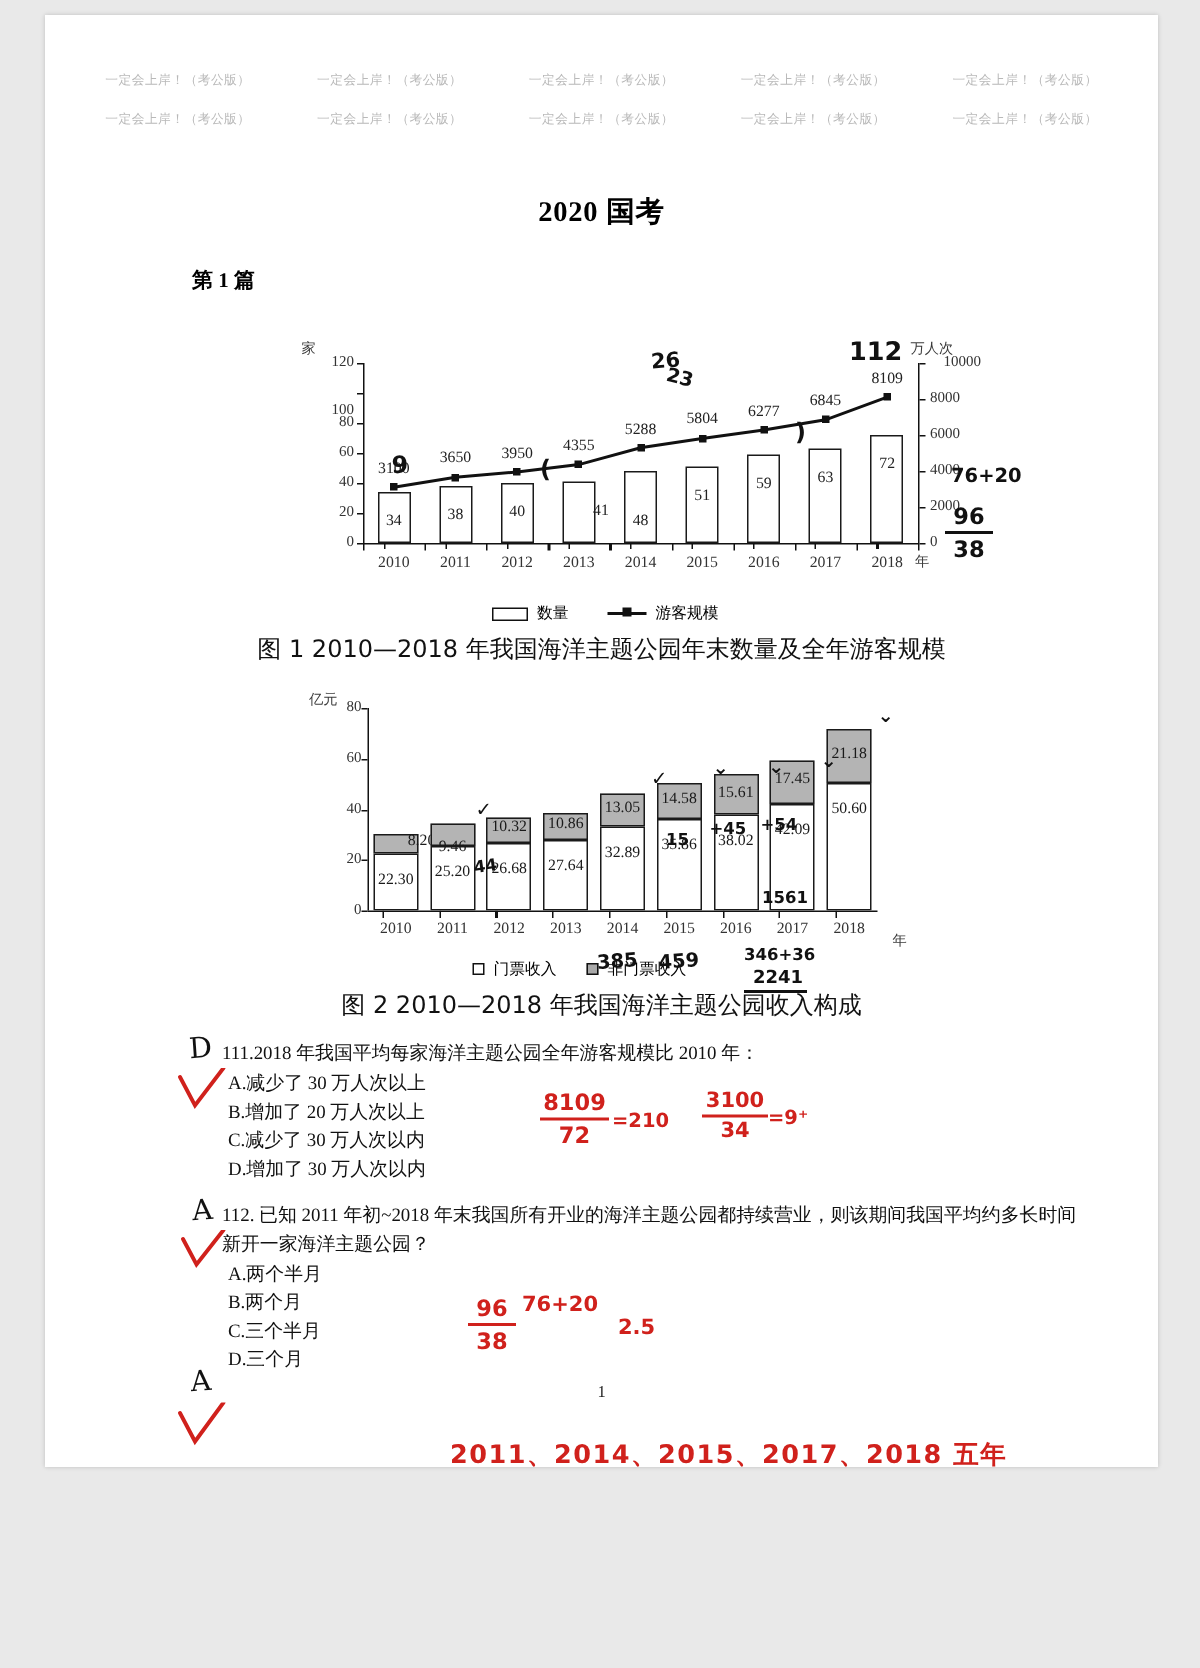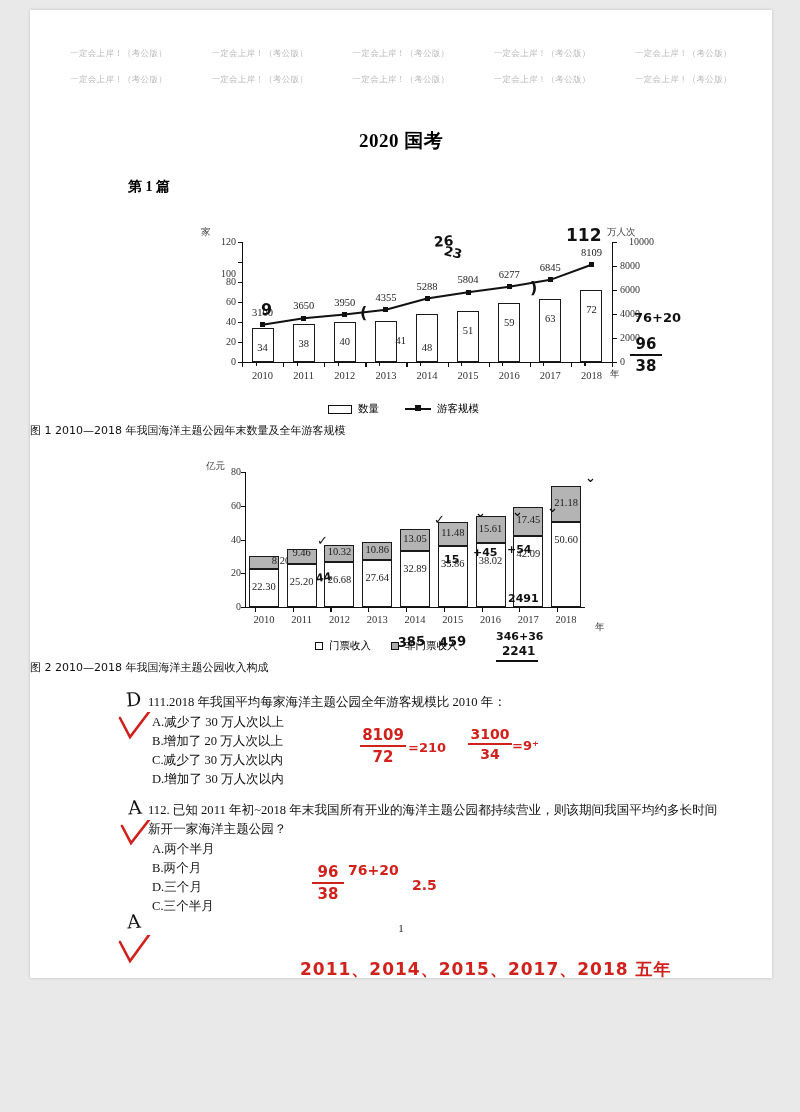--- a/index.html
+++ b/index.html
@@ -51,22 +51,22 @@
   .barlab { position:absolute; font-size:10.5px; text-align:center; width:40px; color:#222;}
   .ptlab { position:absolute; font-size:10.5px; text-align:center; width:44px; color:#222;}
   .marker { position:absolute; width:5px; height:5px; background:#111; }
   .legend1 { position:absolute; display:flex; align-items:center; gap:6px; font-size:10.5px; }
   .lg-box { width:24px; height:9px; border:1.2px solid #111; background:#fff; }
   .lg-line { position:relative; width:26px; height:2px; background:#111; }
   .lg-line::after{ content:""; position:absolute; left:10px; top:-3px; width:6px;height:6px;background:#111;}
   .lg-sq-w { width:8px;height:8px;border:1.1px solid #111;background:#fff;}
   .lg-sq-g { width:8px;height:8px;border:1.1px solid #111;background:#a9a9a9;}
   .fig-cap {
-    position:absolute; width:742px; text-align:left;
-    font-size:11px; font-family:"DejaVu Sans","Liberation Sans",sans-serif; color:#111;
+    position:absolute; width:742px; text-align:center;
+    font-size:16px; font-family:"DejaVu Sans","Liberation Sans",sans-serif; color:#111;
   }
   .seg-b { position:absolute; border:1.1px solid #1a1a1a; background:#fff; }
   .seg-t { position:absolute; border:1.1px solid #1a1a1a; background:#b4b4b4; }
   .seglab { position:absolute; font-size:10.5px; text-align:center; width:44px; color:#1a1a1a;}
 
   
   .qblock { position:absolute; left:118px; width:580px; font-size:12.6px; line-height:19px; color:#111;}
   .qstem { margin-bottom:1px; }
   .qopt { margin-left:4px; }
   .ans-letter {
@@ -261,37 +261,37 @@
       <div class="tickmark" style="left: 314.333px; top: 149px; width: 1.1px; height: 5px;"></div>
       <div class="xtick-lab" style="left: 339.111px; top: 156px;">2018</div>
       <div class="tickmark" style="left: 352.111px; top: 149px; width: 1.1px; height: 5px;"></div>
       <div class="seg-b" style="left: 43.8889px; top: 111.369px; width: 30px; height: 37.6313px;"></div>
       <div class="seg-t" style="left: 43.8889px; top: 97.5312px; width: 30px; height: 13.8375px;"></div>
       <div class="seglab" style="left: 36.8889px; top: 123.369px;">22.30</div>
       <div class="seglab" style="left: 54px; top: 97.45px;">8.20</div>
       <div class="seg-b" style="left: 81.6667px; top: 106.475px; width: 30px; height: 42.525px;"></div>
       <div class="seg-t" style="left: 81.6667px; top: 90.5112px; width: 30px; height: 15.9638px;"></div>
       <div class="seglab" style="left: 74.6667px; top: 118.475px;">25.20</div>
-      <div class="seglab" style="left: 74.6667px; top: 89px;">9.46</div>
+      <div class="seglab" style="left: 74.6667px; top: 101px;">9.46</div>
       <div class="seg-b" style="left: 119.444px; top: 103.977px; width: 30px; height: 45.0225px;"></div>
       <div class="seg-t" style="left: 119.444px; top: 86.5625px; width: 30px; height: 17.415px;"></div>
       <div class="seglab" style="left: 112.444px; top: 115.977px;">26.68</div>
       <div class="seglab" style="left: 112.444px; top: 88.27px;">10.32</div>
       <div class="seg-b" style="left: 157.222px; top: 102.357px; width: 30px; height: 46.6425px;"></div>
       <div class="seg-t" style="left: 157.222px; top: 84.0312px; width: 30px; height: 18.3262px;"></div>
       <div class="seglab" style="left: 150.222px; top: 114.357px;">27.64</div>
       <div class="seglab" style="left: 150.222px; top: 86.1944px;">10.86</div>
       <div class="seg-b" style="left: 195px; top: 93.4981px; width: 30px; height: 55.5019px;"></div>
       <div class="seg-t" style="left: 195px; top: 71.4762px; width: 30px; height: 22.0219px;"></div>
       <div class="seglab" style="left: 188px; top: 105.498px;">32.89</div>
       <div class="seglab" style="left: 188px; top: 75.4872px;">13.05</div>
       <div class="seg-b" style="left: 232.778px; top: 88.4863px; width: 30px; height: 60.5137px;"></div>
       <div class="seg-t" style="left: 232.778px; top: 63.8825px; width: 30px; height: 24.6037px;"></div>
       <div class="seglab" style="left: 225.778px; top: 100.486px;">35.86</div>
-      <div class="seglab" style="left: 225.778px; top: 69.1844px;">11.48</div>
+      <div class="seglab" style="left: 225.778px; top: 69.1844px;">14.58</div>
       <div class="seg-b" style="left: 270.556px; top: 84.8412px; width: 30px; height: 64.1588px;"></div>
       <div class="seg-t" style="left: 270.556px; top: 58.4994px; width: 30px; height: 26.3419px;"></div>
       <div class="seglab" style="left: 263.556px; top: 96.8412px;">38.02</div>
       <div class="seglab" style="left: 263.556px; top: 64.6703px;">15.61</div>
       <div class="seg-b" style="left: 308.333px; top: 77.9731px; width: 30px; height: 71.0269px;"></div>
       <div class="seg-t" style="left: 308.333px; top: 48.5262px; width: 30px; height: 29.4469px;"></div>
       <div class="seglab" style="left: 301.333px; top: 89.9731px;">42.09</div>
       <div class="seglab" style="left: 301.333px; top: 56.2497px;">17.45</div>
       <div class="seg-b" style="left: 346.111px; top: 63.6125px; width: 30px; height: 85.3875px;"></div>
       <div class="seg-t" style="left: 346.111px; top: 27.8712px; width: 30px; height: 35.7413px;"></div>
@@ -325,22 +325,22 @@
     <path d="M2 6 L12 25 L31 0" stroke="#d0211c" stroke-width="2.6" fill="none" stroke-linecap="round"></path>
   </svg>
 
   <div class="qblock" style="top:791px;">
     <div class="qstem">
       <span>112.</span>
       <span>已知 2011 年初~2018 年末我国所有开业的海洋主题公园都持续营业，则该期间我国平均约多长时间新开一家海洋主题公园？</span>
     </div>
     <div class="qopt">A.两个半月</div>
     <div class="qopt">B.两个月</div>
+    <div class="qopt">C.三个半月</div>
     <div class="qopt">D.三个月</div>
-    <div class="qopt">C.三个半月</div>
   </div>
   <div class="ans-letter hw-skew" style="left:98px; top:786px;">A</div>
   <svg class="red-check" style="left:90px; top:810px;" width="32" height="28" viewBox="0 0 32 28">
     <path d="M2 6 L11 23 L29 0" stroke="#d0211c" stroke-width="2.6" fill="none" stroke-linecap="round"></path>
   </svg>
 
   <div class="ans-letter hw-skew" style="left:97px; top:900px;">A</div>
   <svg class="red-check" style="left:88px; top:925px;" width="34" height="30" viewBox="0 0 34 30">
     <path d="M2 7 L12 26 L31 0" stroke="#d0211c" stroke-width="2.6" fill="none" stroke-linecap="round"></path>
   </svg>
@@ -355,21 +355,21 @@
     <span class="bar"></span>
     <span class="den">38</span>
   </div>
   <div class="hw" style="left:330px; top:293px; font-size:16px;">(</div>
   <div class="hw" style="left:500px; top:268px; font-size:16px;">)</div>
 
   <div class="hw" style="left:286px; top:561px; font-size:11px; transform:rotate(-8deg);">44</div>
   <div class="hw" style="left:414px; top:543px; font-size:11px;">15</div>
   <div class="hw" style="left:443px; top:536px; font-size:11px;">+45</div>
   <div class="hw" style="left:477px; top:533px; font-size:11px;">+54</div>
-  <div class="hw" style="left:478px; top:582px; font-size:11px;">2491</div>
+  <div class="hw" style="left:478px; top:582px; font-size:11px;">1561</div>
   <div class="hw hw-skew" style="left:368px; top:624px; font-size:13px;">385</div>
   <div class="hw hw-skew" style="left:409px; top:624px; font-size:13px;">459</div>
   <div class="hw" style="left:466px; top:620px; font-size:11px;">346+36</div>
   <div class="hw" style="left:472px; top:634px; font-size:12px;">2241</div>
   <div class="hw" style="left:466px; top:650px; width:42px; height:2px; background:#111;"></div>
 
   <div class="tickmk" style="left:287px; top:523px;">✓</div>
   <div class="tickmk" style="left:404px; top:502px;">✓</div>
   <div class="tickmk" style="left:445px; top:495px;">⌄</div>
   <div class="tickmk" style="left:482px; top:494px;">⌄</div>

